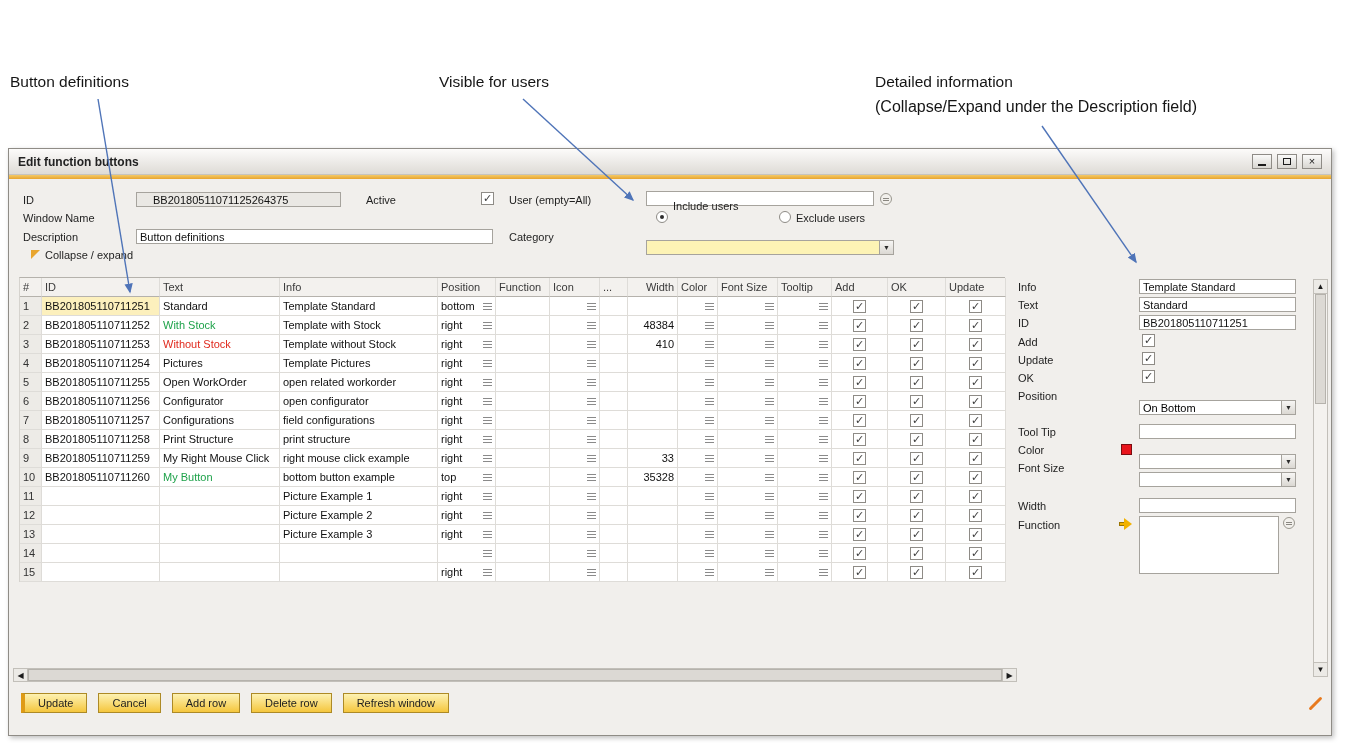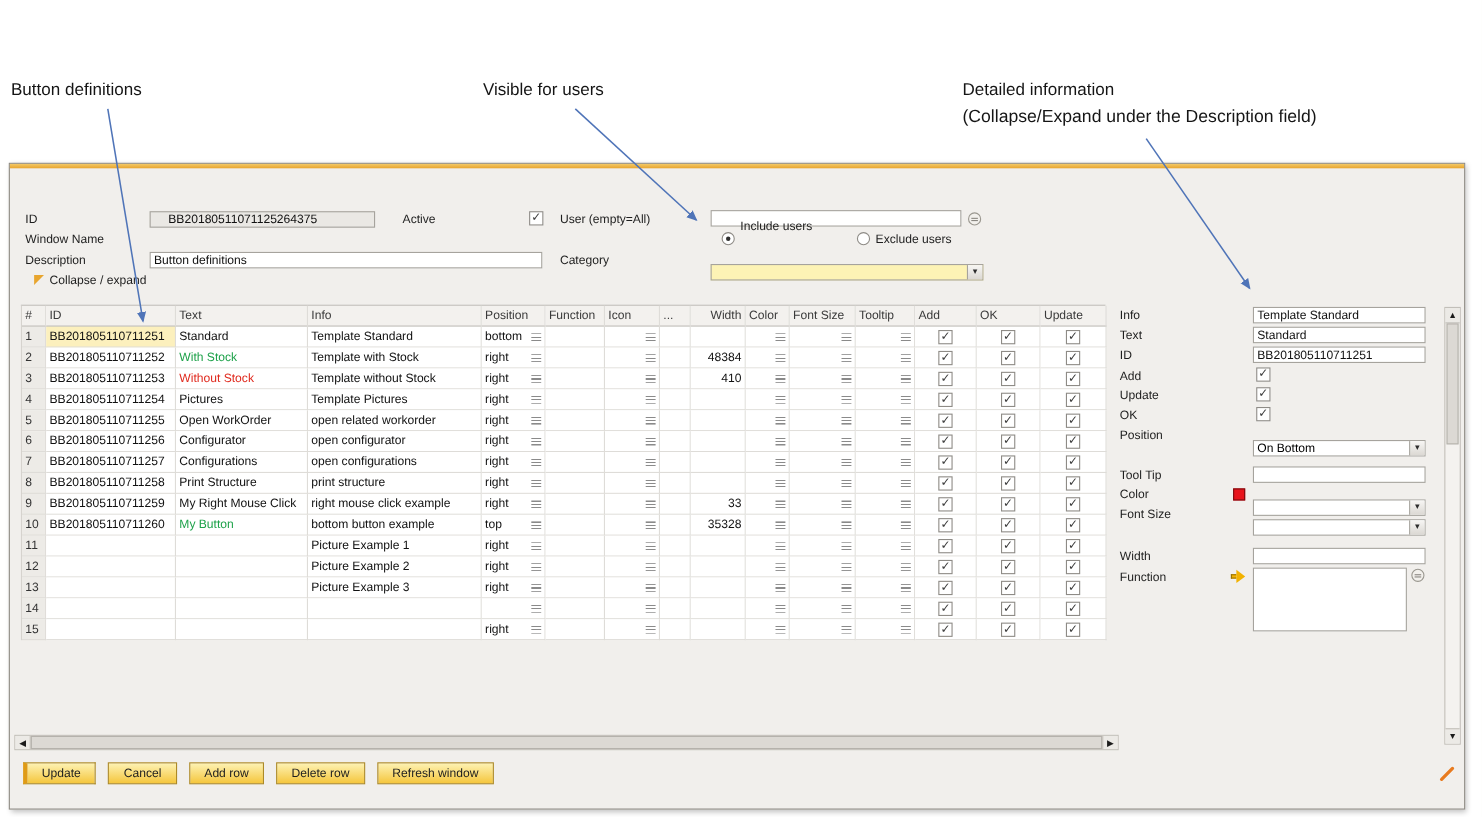--- a/index.html
+++ b/index.html
@@ -81,20 +81,32 @@
 </style>
 </head>
 <body>
 
 <div class="ann" style="left:10px; top:73px;">Button definitions</div>
 <div class="ann" style="left:439px; top:73px;">Visible for users</div>
 <div class="ann" style="left:875px; top:73px;">Detailed information</div>
 <div class="ann-sub" style="left:875px; top:98px;">(Collapse/Expand under the Description field)</div>
 
 <div class="window">
+  <div class="titlebar">
+    <span class="title">Edit function buttons</span>
+    <span class="winbtns">
+      <span class="winbtn">
+          <span class="minbar"></span>
+        </span>
+      <span class="winbtn">
+          <span class="restbox"></span>
+        </span>
+      <span class="winbtn">×</span>
+    </span>
+  </div>
   <div class="goldline"></div>
 
   <span class="flabel" style="left:14px; top:45px;">ID</span>
   <input class="inp disabled" style="left: 127px; top: 43px; width: 205px; padding-left: 16px;" readonly="" value="BB20180511071125264375">
   <span class="flabel" style="left:357px; top:45px;">Active</span>
   <span class="cb abs" style="left:472px; top:43px;">✓</span>
   <span class="flabel" style="left:500px; top:45px;">User (empty=All)</span>
   <input class="inp" style="left: 637px; top: 42px; width: 228px;" value="">
   <span class="cfl-icon" style="left:871px; top:44px;">
       <i></i>
@@ -346,21 +358,21 @@
       </div>
       <div class="cell cb-cell">
         <div class="cb checked">✓</div>
       </div>
       <div class="cell cb-cell">
         <div class="cb checked">✓</div>
       </div>
       <div class="cell row-num">7</div>
       <div class="cell col-id">BB201805110711257</div>
       <div class="cell col-text">Configurations</div>
-      <div class="cell col-info">open configurations</div>
+      <div class="cell col-info">field configurations</div>
       <div class="cell col-position pickercell">
         <span>right</span>
         <div class="picker"></div>
       </div>
       <div class="cell"></div>
       <div class="cell pickercell">
         <span></span>
         <div class="picker"></div>
       </div>
       <div class="cell"></div>

